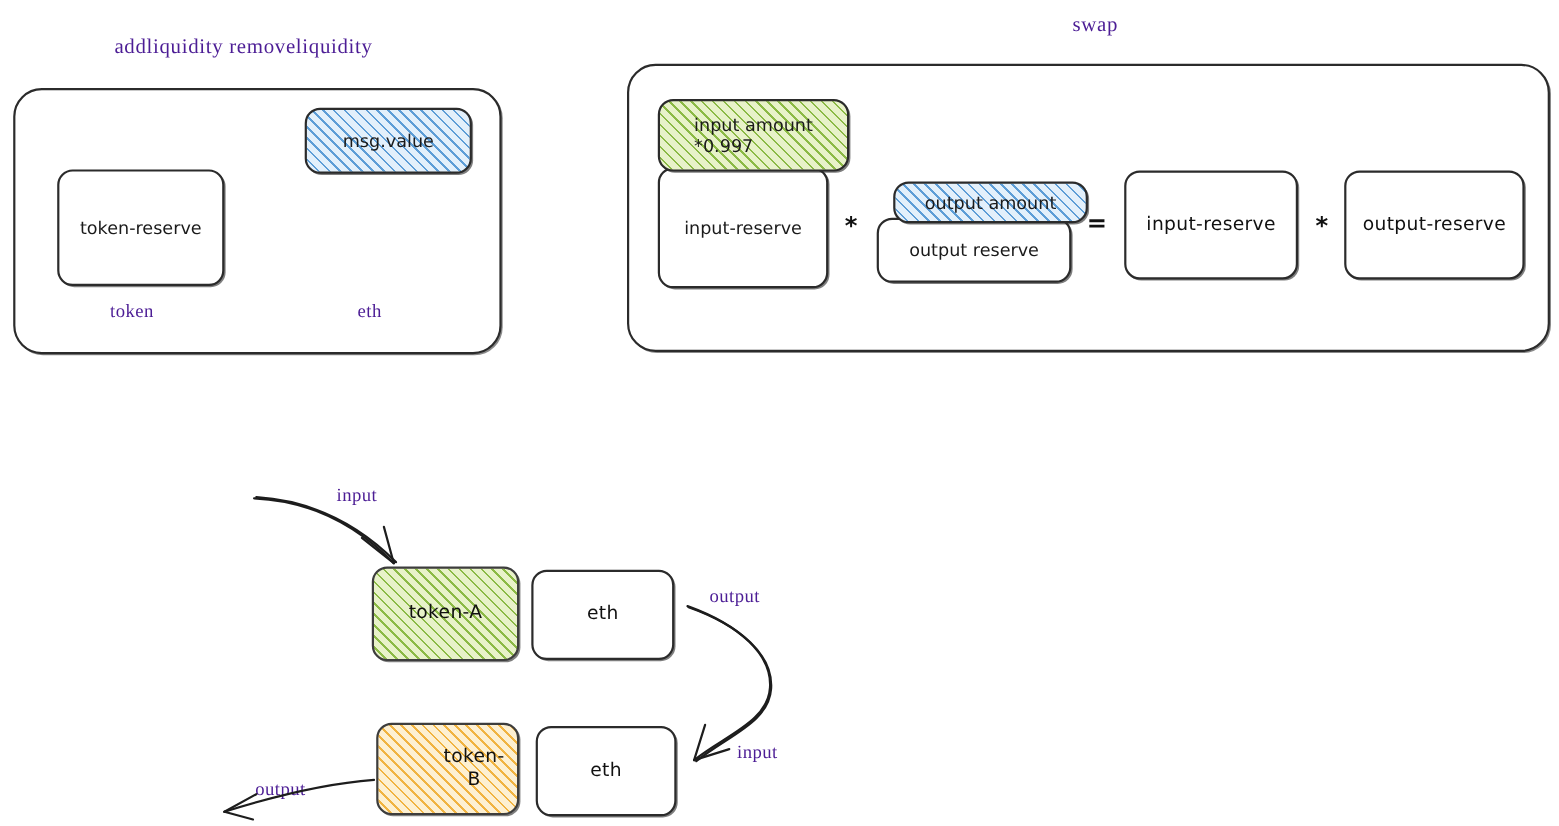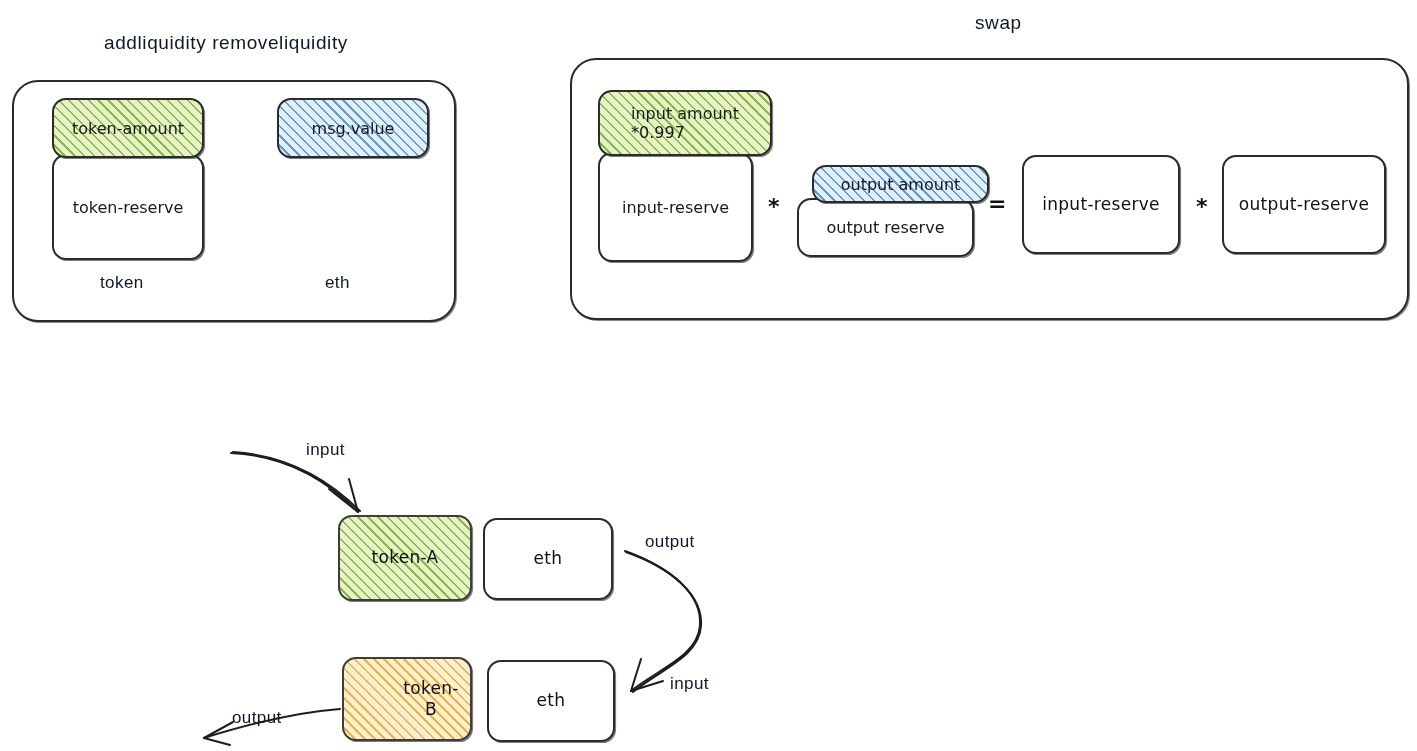--- a/index.html
+++ b/index.html
@@ -11,23 +11,23 @@
     width: 1417px;
     height: 751px;
     position: relative;
     overflow: hidden;
     font-family: "DejaVu Sans", sans-serif;
     color: #1a1a1a;
   }
 
   .label {
     position: absolute;
-    font-family: Liberation Sans, sans-serif;
+    font-family: Liberation Serif, serif;
     font-size: 17px;
-    color: #0f172a;
+    color: #4c1d95;
     white-space: nowrap;
     letter-spacing: 0.4px;
   }
 
   .title-label {
     font-size: 19px;
     letter-spacing: 0.6px;
   }
 
   .op {
@@ -154,23 +154,20 @@
   }
 </style>
 </head>
 <body>
 
 <div class="label title-label" style="left:104px; top:32px;">addliquidity removeliquidity</div>
 
 <div class="container-box" style="left:12px; top:80px; width:440px; height:238px;"></div>
 
 <div class="stack" style="left:52px; top:98px; width:152px; height:162px;">
-  <div class="chip fill-green" style="width:152px; height:60px;">
-    <span class="node-text">token-amount</span>
-  </div>
   <div class="body" style="top:56px; width:152px; height:106px;">
     <span class="node-text">token-reserve</span>
   </div>
 </div>
 <div class="label" style="left:100px; top:273px;">token</div>
 
 <div class="stack" style="left:262px; top:98px; width:152px; height:162px;">
   <div class="chip fill-blue" style="width:152px; height:60px;">
     <span class="node-text">msg.value</span>
   </div>

